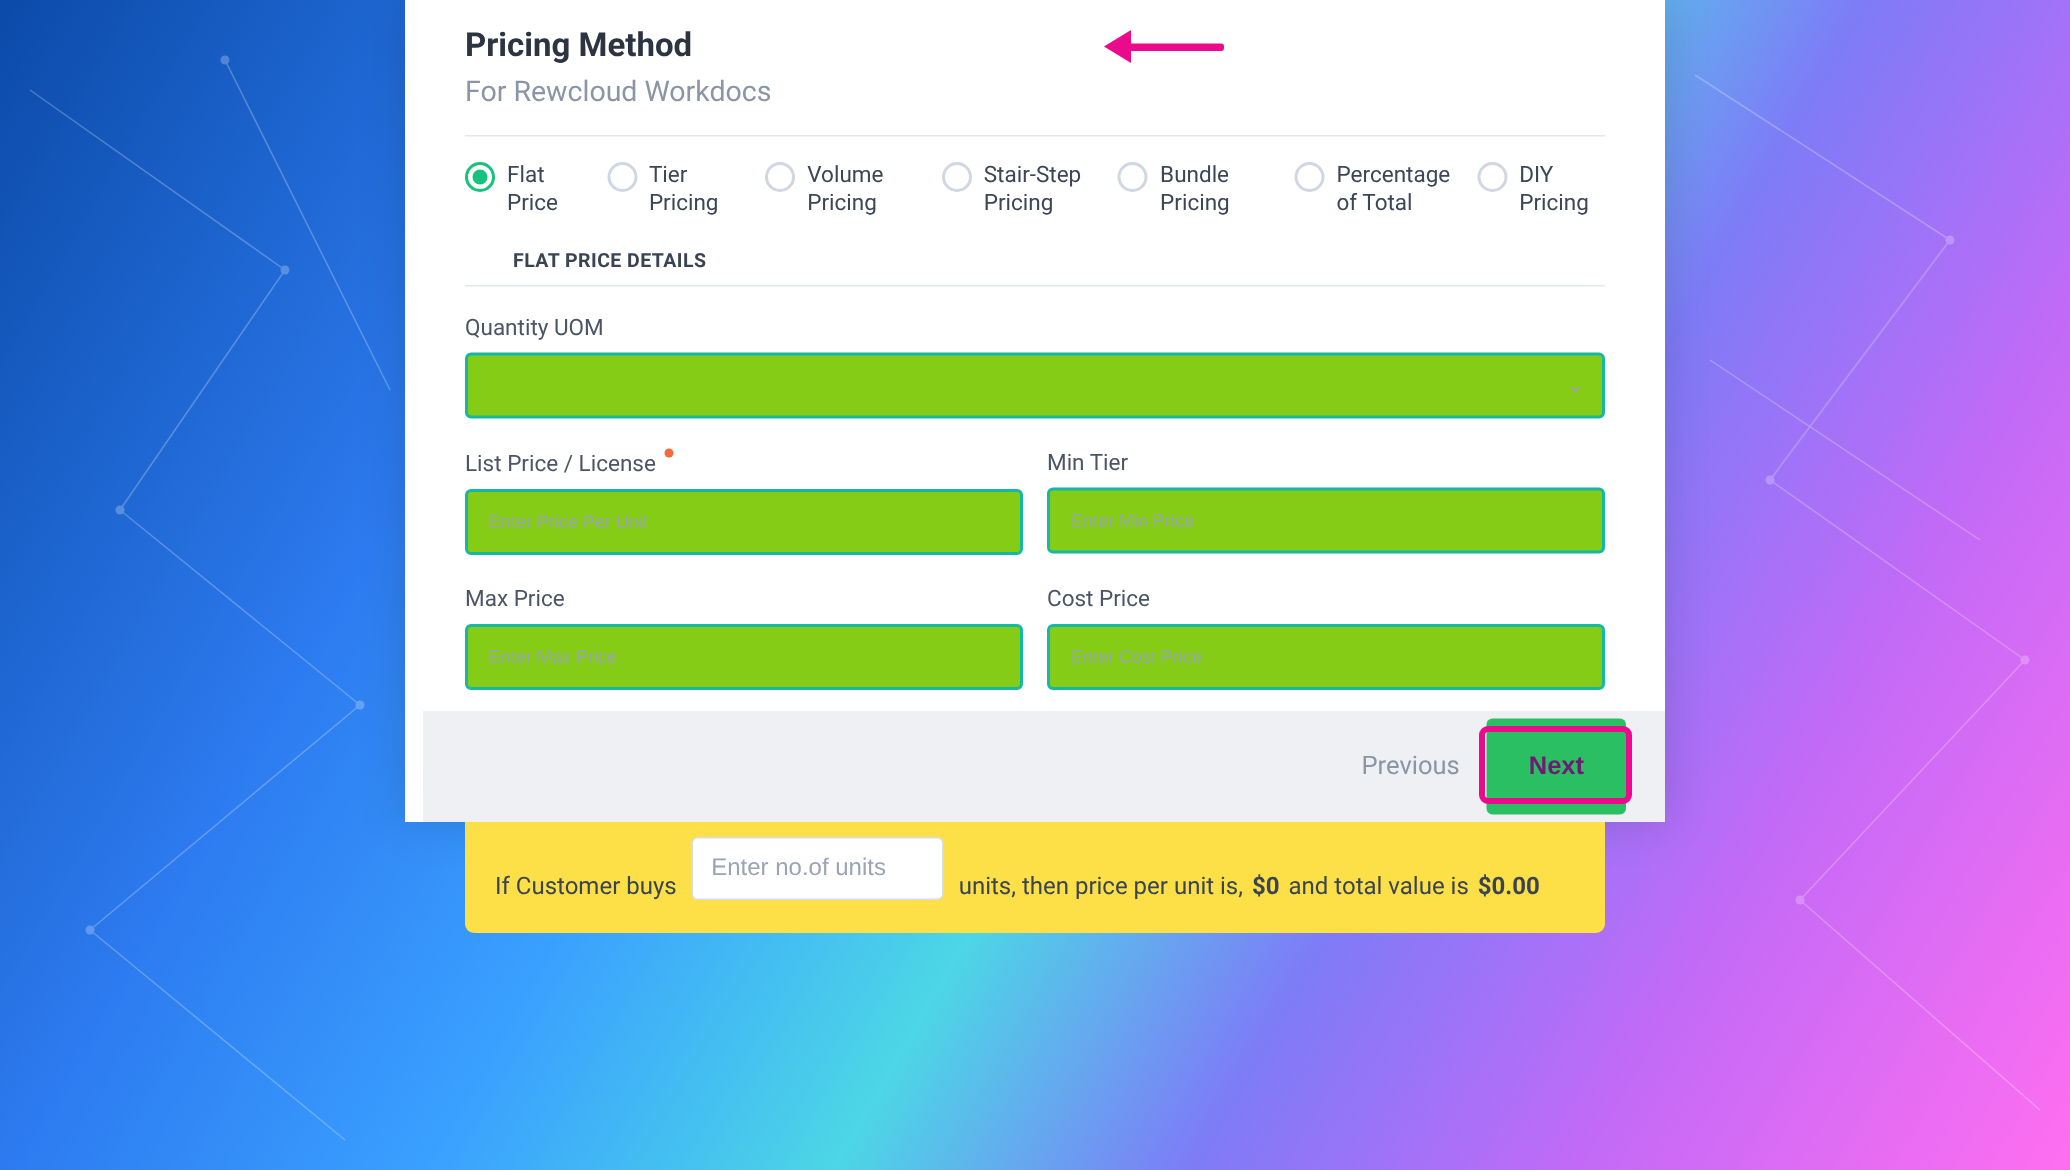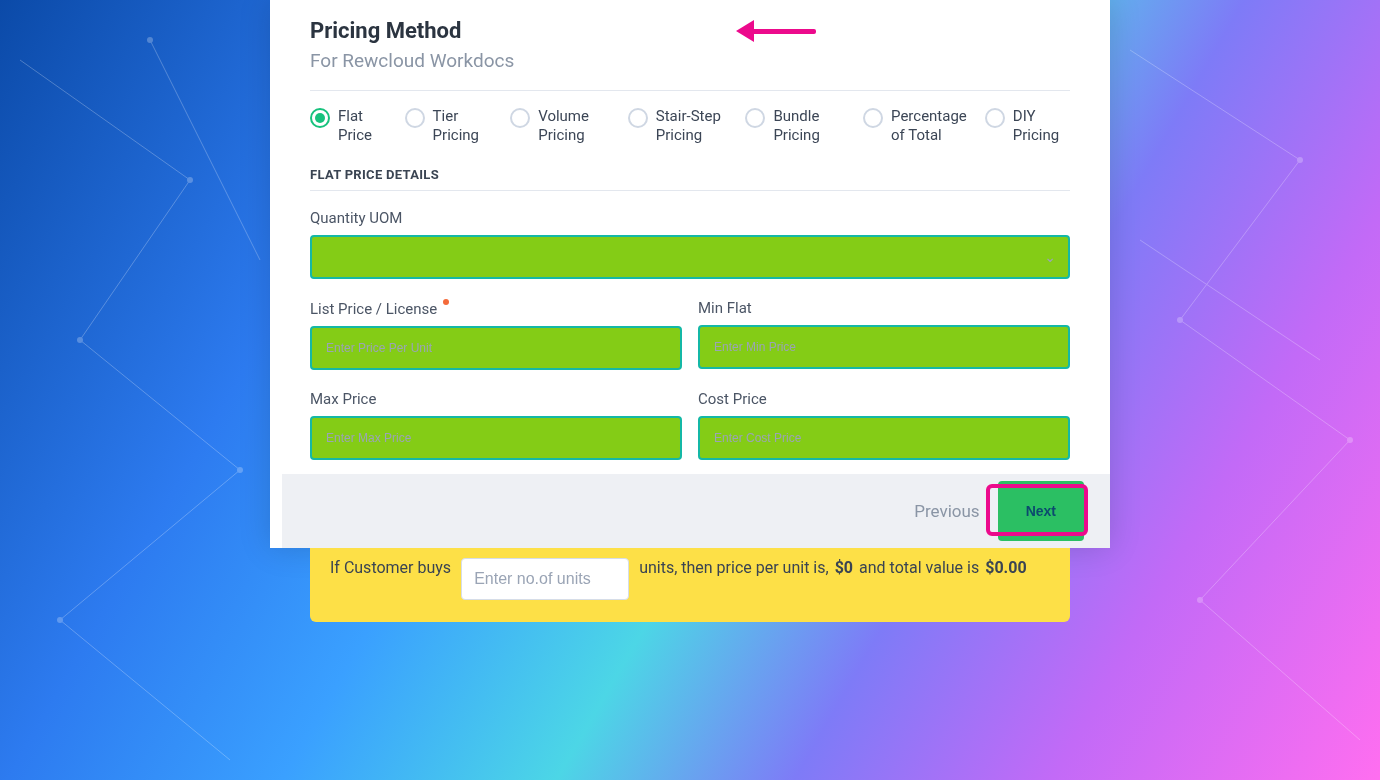--- a/index.html
+++ b/index.html
@@ -32,21 +32,21 @@
     width: 20px; height: 20px; border-radius: 50%;
     border: 2px solid #cfd7e3; flex: 0 0 20px; margin-top: 1px;
     display: flex; align-items: center; justify-content: center;
   }
   .radio-opt.selected .radio-circle { border-color: #17c27d; }
   .radio-opt.selected .radio-circle::after {
     content: ""; width: 10px; height: 10px; border-radius: 50%; background: #17c27d;
   }
   .radio-label { font-size: 15px; color: #3c4656; line-height: 1.25; max-width: 90px; }
 
-  .section-label { font-size: 13px; font-weight: 700; letter-spacing: .3px; color: #3a4452; margin-top: 22px; text-transform: uppercase; }
+  .section-label { font-size: 13px; font-weight: 700; letter-spacing: .3px; color: #3a4452; margin-top: 22px; text-transform: uppercase; margin-left: 32px; }
 
   .field-label { font-size: 15px; color: #4b5565; margin-bottom: 8px; display: inline-block; }
   .req-dot { display:inline-block; width:6px; height:6px; border-radius:50%; background:#f46a3a; vertical-align: top; margin-left: 2px; }
 
   .select-wrap { position: relative; }
   .select, .input {
     width: 100%; height: 44px; border: 2px solid #14b8a6; border-radius: 4px;
     background: #84cc16; font-size: 12px; color: #3a4452; padding: 0 14px;
   }
   .select { appearance: none; }
@@ -57,37 +57,37 @@
   .input::placeholder { color: #9aa4b5; }
 
   .row2 { display: grid; grid-template-columns: 1fr 1fr; gap: 16px; margin-top: 20px; }
   .field-block { display: flex; flex-direction: column; }
   .uom-block { margin-top: 4px; }
 
   .preview {
     background: #fde047; border-radius: 6px; padding: 18px 20px 22px; margin-top: 36px;
   }
   .preview-title { font-size: 13px; font-weight: 700; letter-spacing: .3px; color: #3a4452; }
-  .preview-line { font-size: 16px; color: #3a4452; margin-top: 4px; display: flex; align-items: flex-start; flex-wrap: wrap; gap: 6px; }
+  .preview-line { font-size: 16px; color: #3a4452; margin-top: 4px; display: flex; align-items: flex-end; flex-wrap: wrap; gap: 6px; }
   .units-input {
     display: inline-block; width: 168px; height: 42px; border: 1px solid #d6dde8; border-radius: 4px;
     background: #fff; font-size: 16px; color: #3a4452; padding: 0 12px; margin: 0 4px;
   }
   .units-input::placeholder { color: #9aa4b5; }
   .bold { font-weight: 700; }
 
   .footer {
     position: absolute; left: 12px; right: 0; bottom: 0; height: 74px;
     background: #eef0f4; display: flex; align-items: center; justify-content: flex-end;
     padding: 0 26px; gap: 18px;
   }
   .prev-link { color: #8a95a5; font-size: 17px; cursor: pointer; }
   .next-btn {
-    background: #2bbf63; color: #0c4a6e; border: none; border-radius: 4px;
-    font-size: 14px; font-weight: 600; padding: 22px 28px; cursor: pointer;
+    background: #2bbf63; color: #701a75; border: none; border-radius: 4px;
+    font-size: 17px; font-weight: 600; padding: 22px 28px; cursor: pointer;
   }
   .highlight-next {
     position: absolute; right: 22px; bottom: 12px; width: 102px; height: 52px;
     border: 4px solid #ec0a8c; border-radius: 6px; pointer-events: none;
   }
 
   
   .arrow {
     position: absolute; left: 466px; top: 20px; width: 80px; height: 22px; pointer-events:none;
   }
@@ -179,21 +179,21 @@
 
     <div class="row2">
       <div class="field-block">
         <span>
           <span class="field-label">List Price / License</span>
           <span class="req-dot"></span>
         </span>
         <input class="input" placeholder="Enter Price Per Unit" style="">
       </div>
       <div class="field-block">
-        <span class="field-label">Min Flat</span>
+        <span class="field-label">Min Tier</span>
         <input class="input" placeholder="Enter Min Price" style="">
       </div>
     </div>
 
     <div class="row2">
       <div class="field-block">
         <span class="field-label">Max Price</span>
         <input class="input" placeholder="Enter Max Price" style="">
       </div>
       <div class="field-block">

